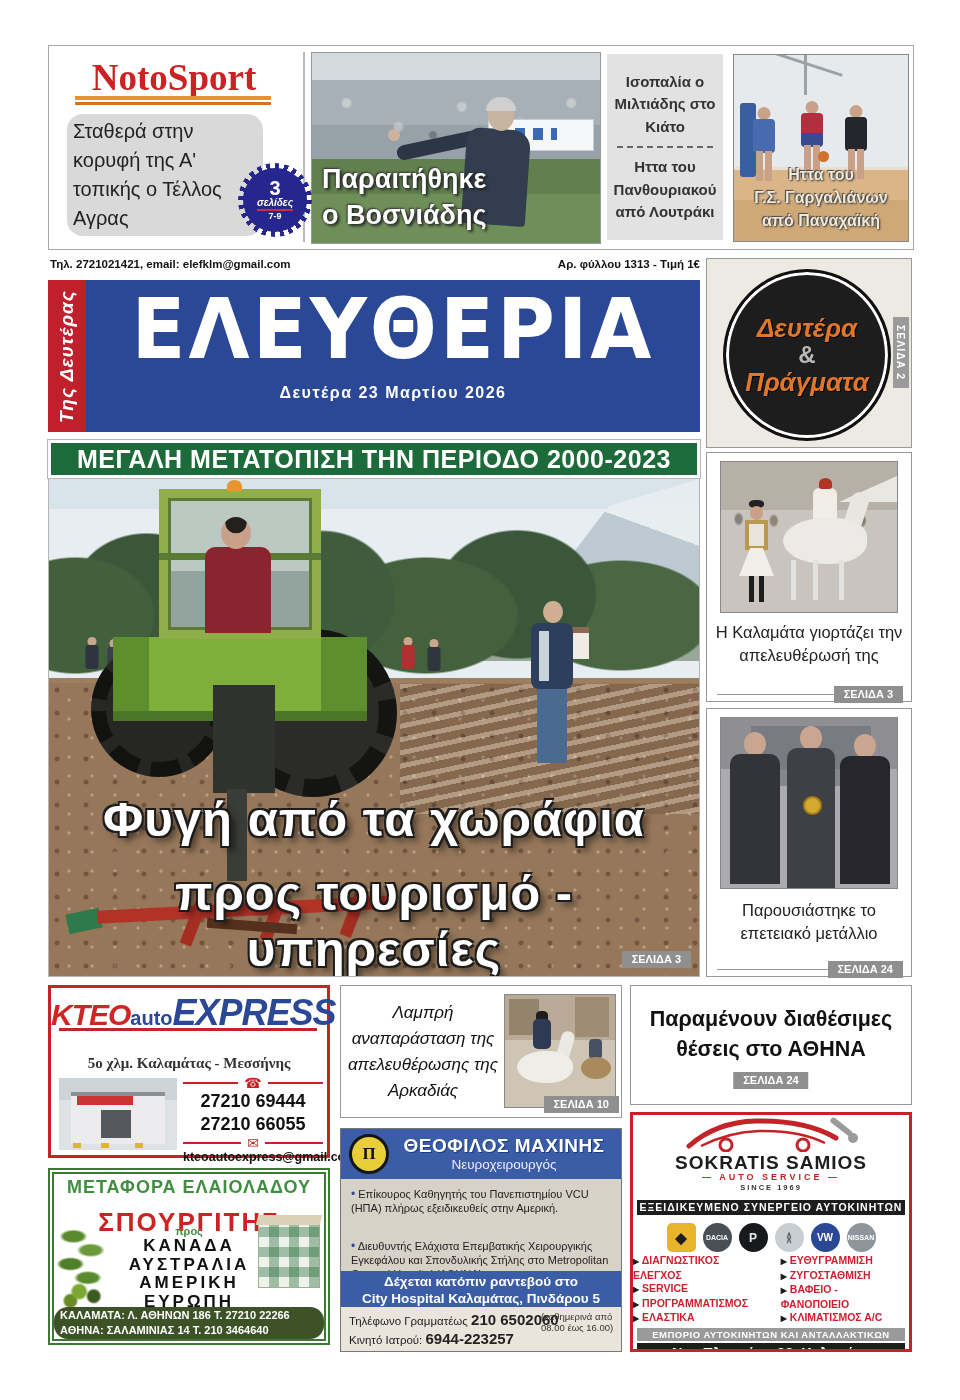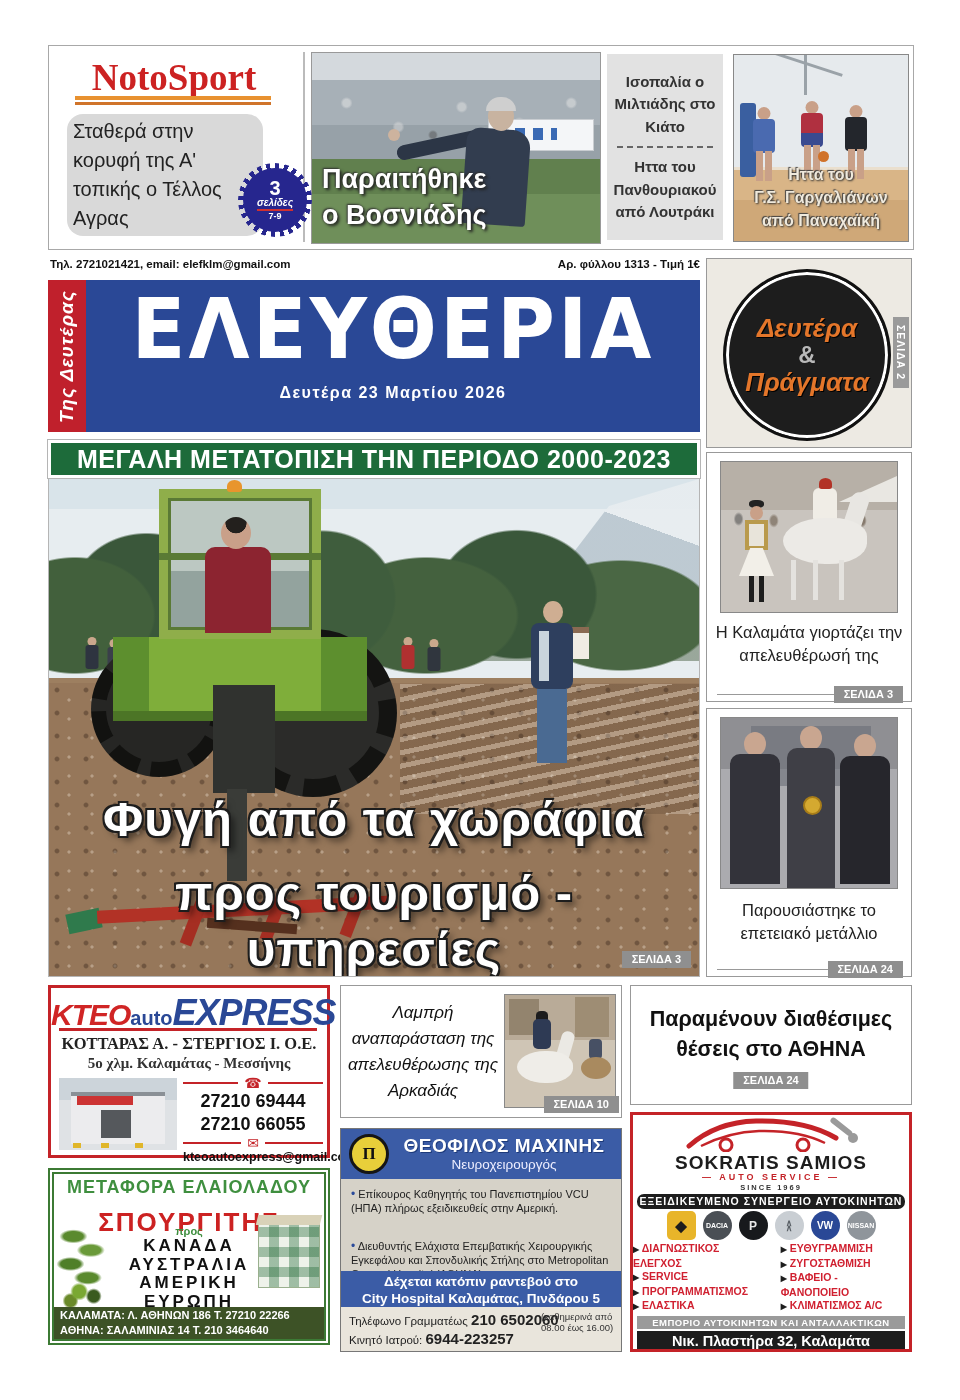--- a/index.html
+++ b/index.html
@@ -214,21 +214,21 @@
   .olive{left:48px;top:1168px;width:282px;height:177px;border:2px solid #3c7a34;box-shadow:inset 0 0 0 2px #fff,inset 0 0 0 4px #3c7a34;
          box-sizing:border-box;background:#fff;text-align:center;}
   .ol-title{top:7px;left:0;width:100%;font-weight:bold;font-size:18px;color:#3f8f3f;letter-spacing:1px;position:absolute;}
   .ol-brand{top:37px;left:0;width:100%;font-weight:900;font-size:26px;color:#cc2222;letter-spacing:2px;position:absolute;}
   .ol-pros{top:55px;left:0;width:100%;font-size:11px;color:#3f8f3f;font-weight:bold;position:absolute;}
   .ol-dest{top:67px;left:0;width:100%;font-weight:bold;font-size:17px;line-height:18.5px;letter-spacing:3px;color:#111;position:absolute;}
   .ol-gr{top:142px;left:0;width:100%;position:absolute;}
   .ol-gr .kai{font-size:11px;color:#3f8f3f;font-weight:bold;}
   .ol-gr .g{font-weight:bold;font-size:17px;letter-spacing:1px;color:#111;}
   .ol-bar{left:4px;bottom:4px;width:270px;height:32px;background:#3d5226;color:#fff;text-align:left;
-          font-weight:bold;font-size:11px;line-height:15px;padding:1px 0 0 6px;box-sizing:border-box;position:absolute;}
+          font-weight:bold;font-size:11px;line-height:15px;padding:1px 0 0 6px;box-sizing:border-box;position:absolute;border-radius:14px;}
   .ol-branch{left:6px;top:48px;width:58px;height:92px;position:absolute;
       background:radial-gradient(14px 7px at 30% 20%,#5a8a2e 70%,transparent),radial-gradient(14px 7px at 60% 35%,#6a9a3a 70%,transparent),
                  radial-gradient(14px 7px at 25% 50%,#4f7f28 70%,transparent),radial-gradient(14px 7px at 55% 65%,#5a8a2e 70%,transparent),
                  radial-gradient(9px 9px at 40% 80%,#7aa832 70%,transparent),radial-gradient(8px 8px at 65% 85%,#3a5a1e 70%,transparent),
                  radial-gradient(8px 8px at 25% 90%,#6a8a2a 70%,transparent);}
   .ol-tin{right:8px;top:52px;width:60px;height:64px;position:absolute;background:#eef2ea;border:1px solid #9ab08e;
       background-image:repeating-linear-gradient(0deg,transparent 0 10px,rgba(40,110,60,.4) 10px 20px),
                        repeating-linear-gradient(90deg,transparent 0 10px,rgba(40,110,60,.4) 10px 20px);}
   .ol-tin::before{content:"";position:absolute;left:-2px;top:-8px;width:64px;height:10px;background:#d9d2b8;transform:skewX(-14deg);}
 
@@ -248,21 +248,21 @@
   .doc-foot{left:0;top:178px;width:100%;height:44px;position:absolute;font-size:11.5px;color:#222;}
   .doc-foot .num{font-weight:800;font-size:15px;}
   .doc-hours{position:absolute;right:6px;top:4px;width:74px;font-size:9.5px;line-height:11px;text-align:left;color:#333;}
 
   
   .sok{left:630px;top:1112px;width:282px;height:240px;border:3px solid #c42328;box-sizing:border-box;background:#fff;text-align:center;overflow:hidden;}
   .sok-name{font-weight:900;font-size:19px;letter-spacing:1px;color:#1d1d1d;line-height:19px;margin-top:1px;}
   .sok-sub{color:#c42328;font-weight:bold;font-size:9px;letter-spacing:3px;line-height:11px;}
   .sok-sub .dash{color:#c42328;}
   .sok-since{font-size:7.5px;font-weight:bold;color:#333;letter-spacing:2px;line-height:9px;}
-  .sok-banner{background:#1d1d1d;color:#fff;font-weight:bold;font-size:10.5px;letter-spacing:1px;line-height:15px;margin:2px 4px;border-radius:7px;}
+  .sok-banner{background:#1d1d1d;color:#fff;font-weight:bold;font-size:10.5px;letter-spacing:1px;line-height:15px;margin:8px 4px;}
   .sok-logos{display:flex;justify-content:center;gap:7px;margin:2px 0;}
   .blogo{width:29px;height:29px;border-radius:50%;display:flex;align-items:center;justify-content:center;font-weight:bold;}
   .b-ren{background:#e8b52a;border-radius:5px;color:#1d1d1d;font-size:15px;}
   .b-dac{background:#4a4f55;color:#fff;font-size:7px;}
   .b-peu{background:#17191c;color:#e8e8e8;font-size:12px;}
   .b-cit{background:#c9ced3;color:#5a6066;font-size:9px;line-height:5px;display:flex;flex-direction:column;}
   .b-vw{background:#2a4896;color:#fff;font-size:10px;}
   .b-nis{background:#8f959b;color:#fff;font-size:7px;}
   .sok-serv{display:flex;justify-content:center;gap:10px;text-align:left;margin-top:1px;}
   .sok-col{font-size:10.5px;font-weight:bold;color:#d02030;line-height:13.5px;}
@@ -468,21 +468,20 @@
     <div class="sb-row" style="top:260px;">
       <span class="ptab">ΣΕΛΙΔΑ 24</span>
     </div>
   </div>
 
   <div class="abs kteo">
     <div class="kteo-logo">
       <span class="k1">KTEO</span><span class="k2">auto</span><span class="k3">EXPRESS</span>
     </div>
     <div class="kteo-rule"></div>
-    <div class="kteo-co">ΚΟΤΤΑΡΑΣ Α. - ΣΤΕΡΓΙΟΣ Ι. Ο.Ε.</div>
     <div class="kteo-ad1">5ο χλμ. Καλαμάτας - Μεσσήνης</div>
     <div class="kteo-bld">
       <div class="bd"></div>
       <div class="sign"></div>
       <div class="op"></div>
       <div class="bol"></div>
     </div>
     <div class="kteo-right">
       <div class="kteo-line">
           <span class="rule"></span>

